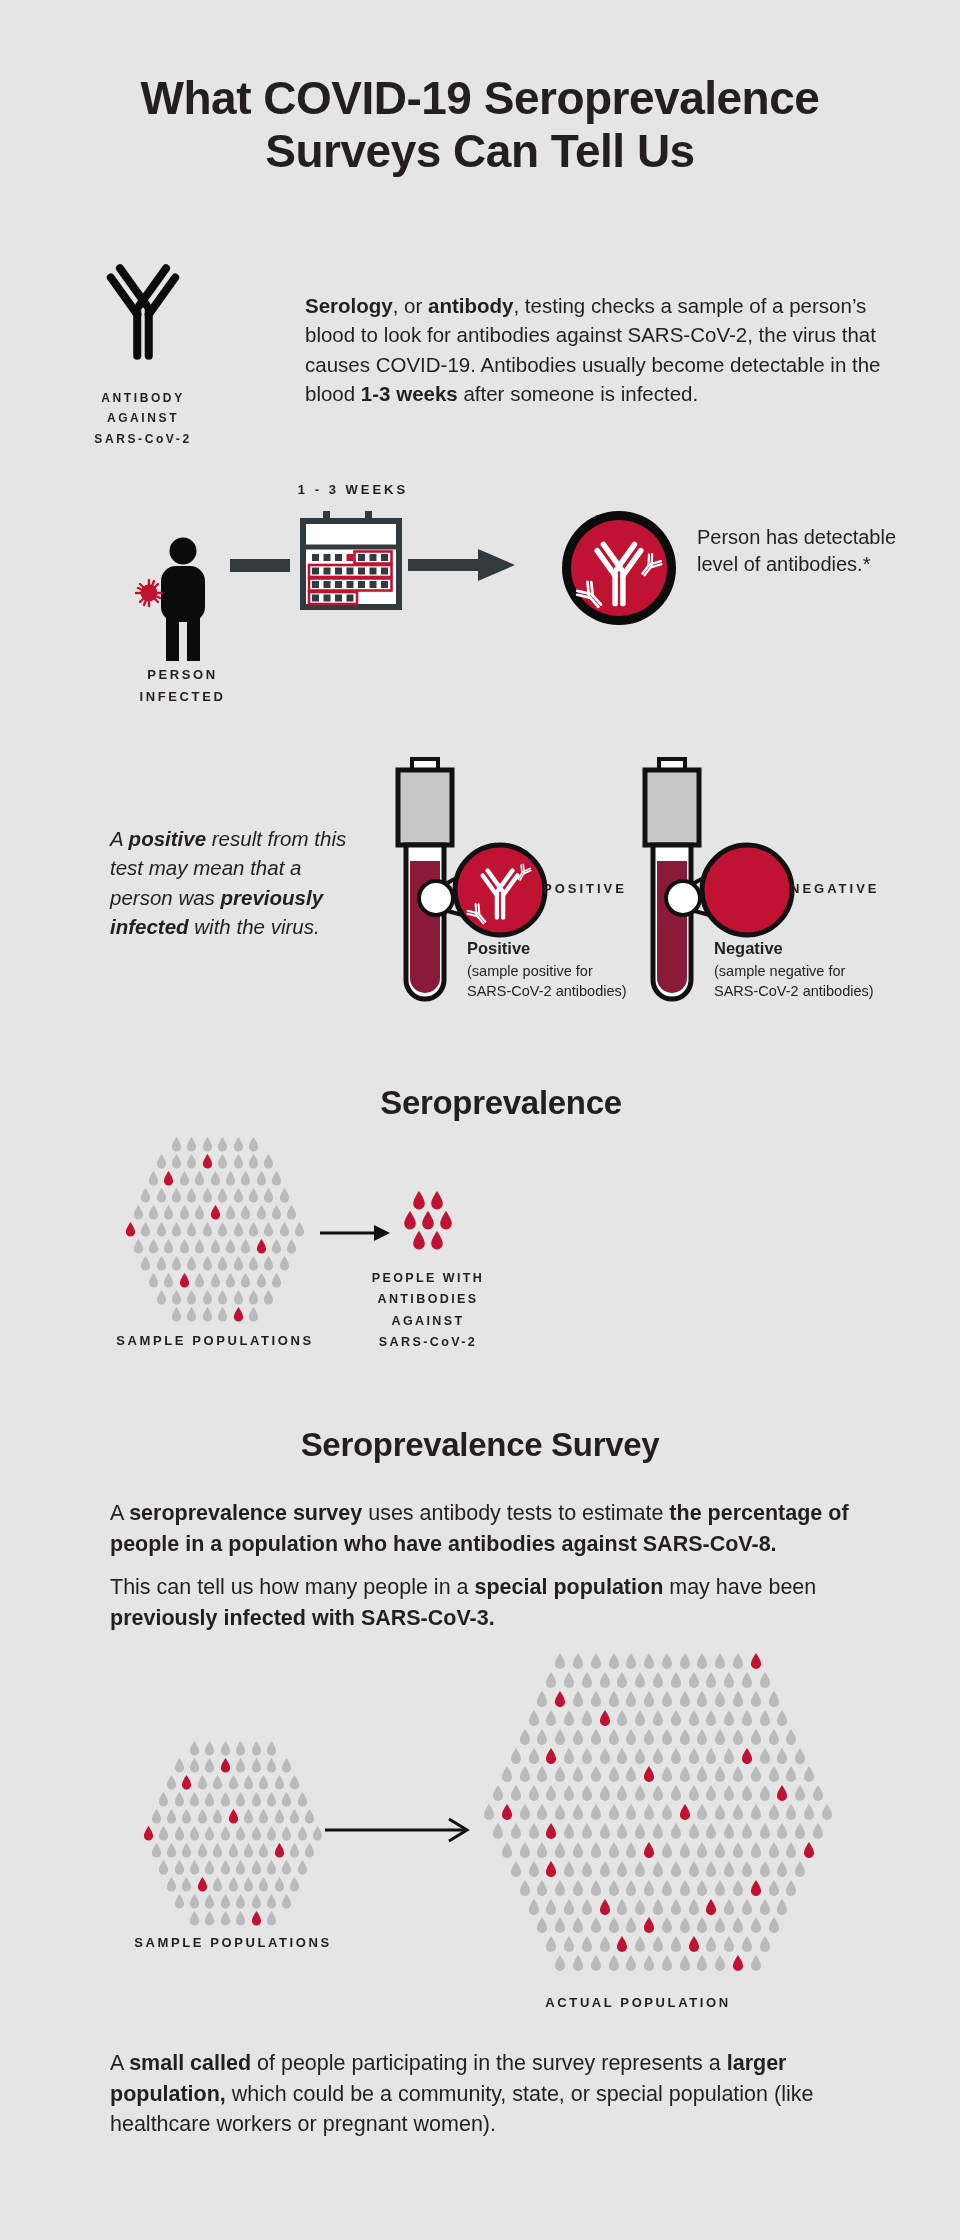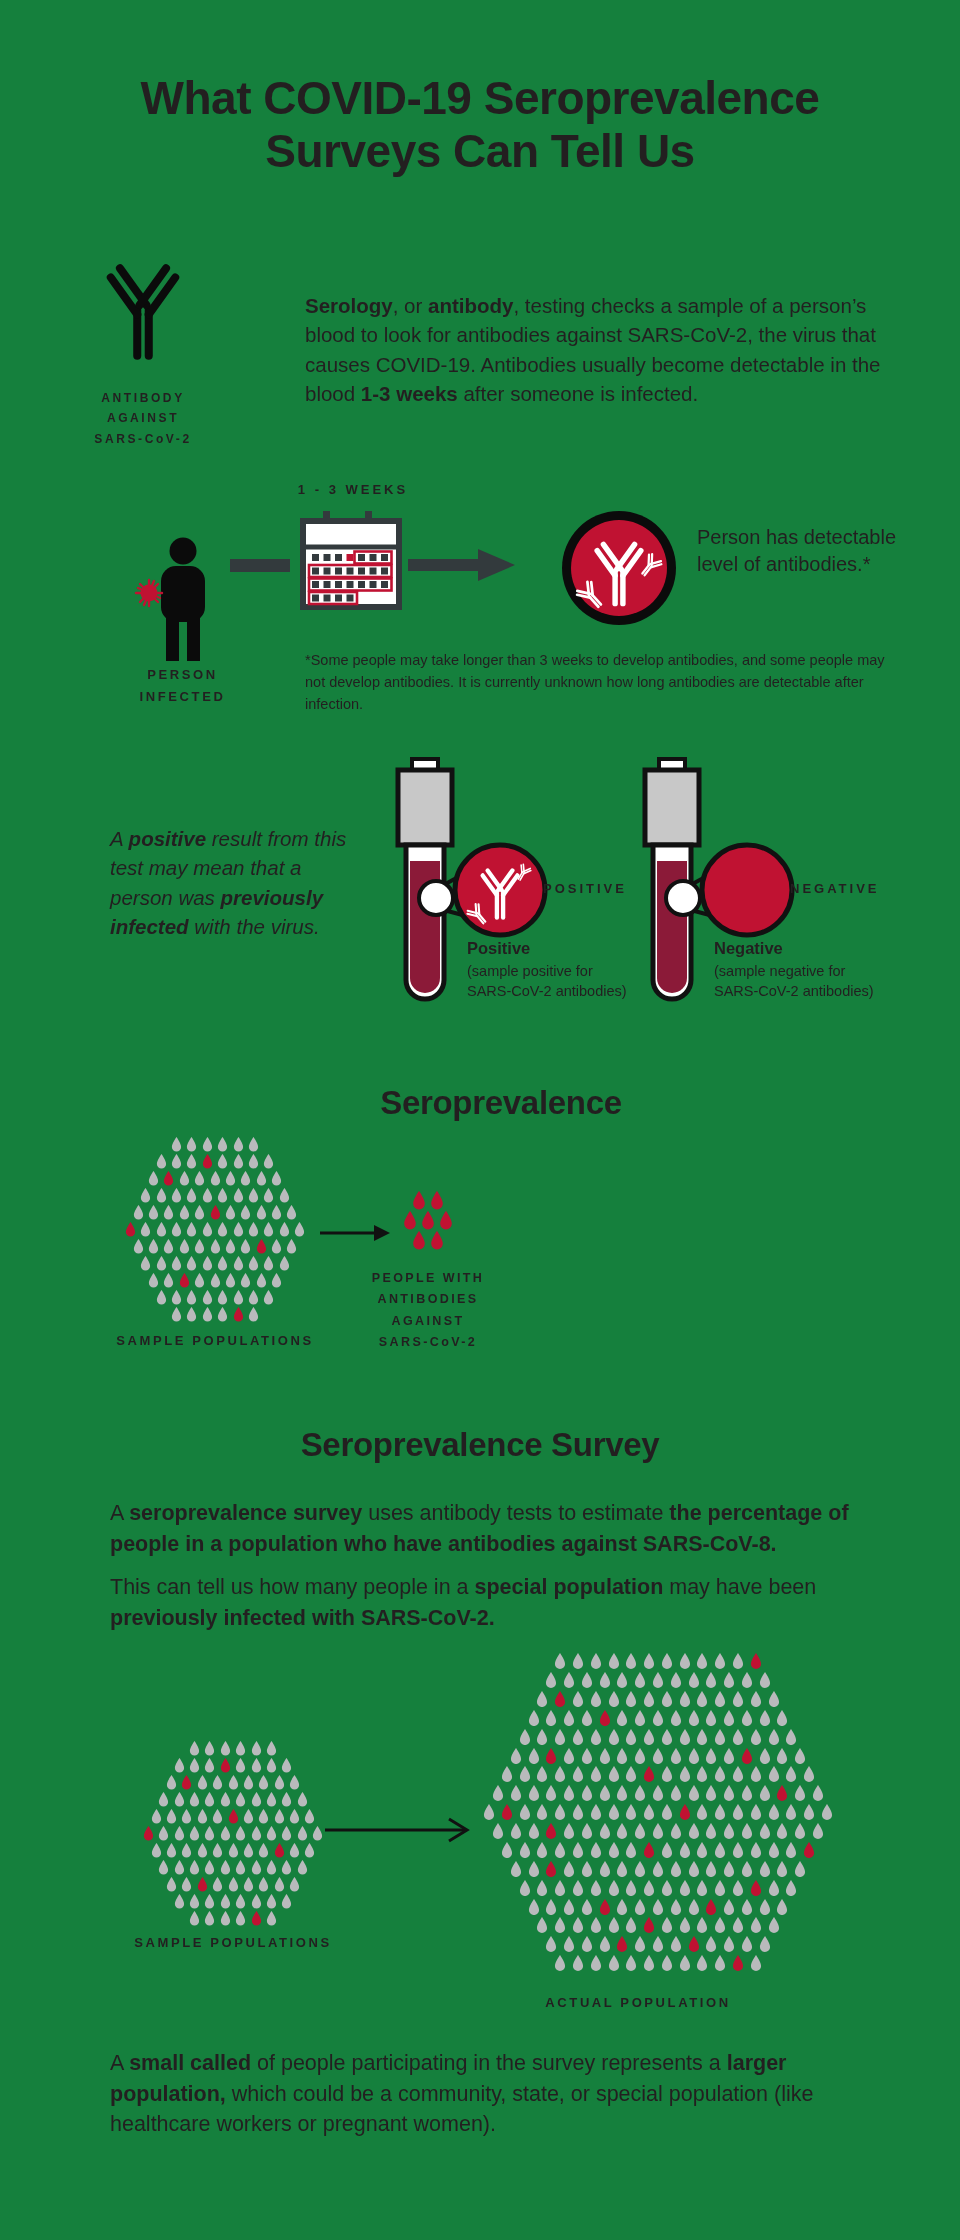--- a/index.html
+++ b/index.html
@@ -1,21 +1,21 @@
 <!DOCTYPE html>
 <html style="--red: #C01232; --maroon: #8B1A38; --gray: #B9BABC; --charcoal: #333A3D; --ink: #231F20; --cap: #C8C8C8;"><head>
 <meta charset="utf-8">
 <style>
   :root{
     --red:#C01232; --maroon:#8B1A38; --gray:#B9BABC;
     --charcoal:#333A3D; --ink:#231F20; --cap:#C8C8C8;
   }
   *{box-sizing:border-box; margin:0; padding:0;}
   body{background:#fff; font-family:"Liberation Sans","DejaVu Sans",sans-serif; color:var(--ink);}
-  .canvas{position:relative; width:960px; height:2240px; margin:0 auto; background:#15803d; overflow:hidden;}
+  .canvas{position:relative; width:960px; height:2240px; margin:0 auto; background:#e5e5e5; overflow:hidden;}
   .abs{position:absolute;}
   .title{width:100%; text-align:center; font-size:46px; font-weight:700; letter-spacing:-0.5px; line-height:1.16;}
   .h2{width:100%; text-align:center; font-size:33px; font-weight:700; letter-spacing:-0.3px;}
   .para{font-size:20.5px; line-height:1.43;}
   .para b{font-weight:700;}
   .label{font-size:13px; font-weight:700; letter-spacing:2.6px; line-height:1.7; text-align:center;}
   .footnote{font-size:14.5px; line-height:1.5;}
   .shaft{background:var(--charcoal);}
   .drop-row{display:flex; justify-content:center;}
   .hex{display:flex; flex-direction:column; align-items:center;}
@@ -127,21 +127,20 @@
 
   <svg class="abs" style="left:559px; top:508px;" width="120" height="120" viewBox="0 0 120 120">
     <circle cx="60" cy="60" r="57" fill="#0b0b0b"></circle>
     <circle cx="60" cy="60" r="48" style="fill:var(--red)"></circle>
     <use href="#ab-glyph" style="stroke:#fff" stroke-width="7" transform="translate(60,66) scale(0.78)"></use>
     <use href="#ab-glyph" style="stroke:#fff" stroke-width="8" transform="translate(32,88) scale(0.34) rotate(-42)"></use>
     <use href="#ab-glyph" style="stroke:#fff" stroke-width="8" transform="translate(91,58) scale(0.28) rotate(38)"></use>
   </svg>
   <div class="abs para" style="left:697px; top:524px; width:200px; font-size:20px; line-height:1.33;">Person has detectable level of antibodies.*</div>
 
-  <div class="abs footnote" style="left:305px; top:650px; width:585px;">*Some people may take longer than 3 weeks to develop antibodies, and some people may not develop antibodies. It is currently unknown how long antibodies are detectable after infection.</div>
 
   <div class="abs para" style="left:110px; top:824px; width:245px;font-style:italic;">A <b>positive</b> result from this test may mean that a person was <b>previously infected</b> with the virus.</div>
 
   <svg class="abs" style="left:385px; top:757px;" width="200" height="250" viewBox="0 0 200 250">
     <rect x="27" y="2" width="26" height="11" fill="#fff" stroke="#111" stroke-width="4"></rect>
     <rect x="13" y="13" width="54" height="75" style="fill:var(--cap)" stroke="#111" stroke-width="5"></rect>
     <path d="M21 88 V223 a19 19 0 0 0 38 0 V88 Z" fill="#fff" stroke="#111" stroke-width="5"></path>
     <path d="M25 104 V221 a15 15 0 0 0 30 0 V104 Z" style="fill:var(--maroon)"></path>
     <g stroke="#111" stroke-width="4">
       <path d="M55 130 L115 97"></path>
@@ -537,21 +536,21 @@
         <svg class="drop red" viewBox="0 0 10 14">
           <path d="M5 0C5 0 .7 6 .7 9.3a4.3 4.3 0 0 0 8.6 0C9.3 6 5 0 5 0Z"></path>
         </svg>
       </div>
     </div>
   <div class="abs label" style="left:353px; top:1268px; width:150px; font-size:12.5px; letter-spacing:2.4px; line-height:1.7;">PEOPLE WITH<br>ANTIBODIES<br>AGAINST<br>SARS-CoV-2</div>
 
 
   <div class="abs h2" style="top:1426px; left:0;">Seroprevalence Survey</div>
   <div class="abs para" style="left:110px; top:1498px; width:770px; font-size:21.5px; line-height:1.45;">A <b>seroprevalence survey</b> uses antibody tests to estimate <b>the percentage of people in a population who have antibodies against SARS-CoV-8.</b></div>
-  <div class="abs para" style="left:110px; top:1572px; width:770px; font-size:21.5px; line-height:1.45;">This can tell us how many people in a <b>special population</b> may have been <b>previously infected with SARS-CoV-2.</b></div>
+  <div class="abs para" style="left:110px; top:1572px; width:770px; font-size:21.5px; line-height:1.45;">This can tell us how many people in a <b>special population</b> may have been <b>previously infected with SARS-CoV-3.</b></div>
 
   <div class="abs hex hex-small" style="left:138px; top:1740px; width:190px;">
       <div class="drop-row">
         <svg class="drop" viewBox="0 0 10 14">
           <path d="M5 0C5 0 .7 6 .7 9.3a4.3 4.3 0 0 0 8.6 0C9.3 6 5 0 5 0Z"></path>
         </svg>
         <svg class="drop" viewBox="0 0 10 14">
           <path d="M5 0C5 0 .7 6 .7 9.3a4.3 4.3 0 0 0 8.6 0C9.3 6 5 0 5 0Z"></path>
         </svg>
         <svg class="drop" viewBox="0 0 10 14">

